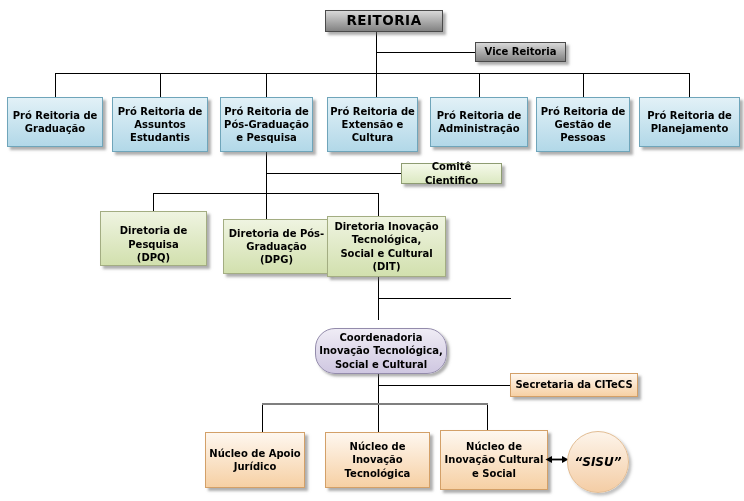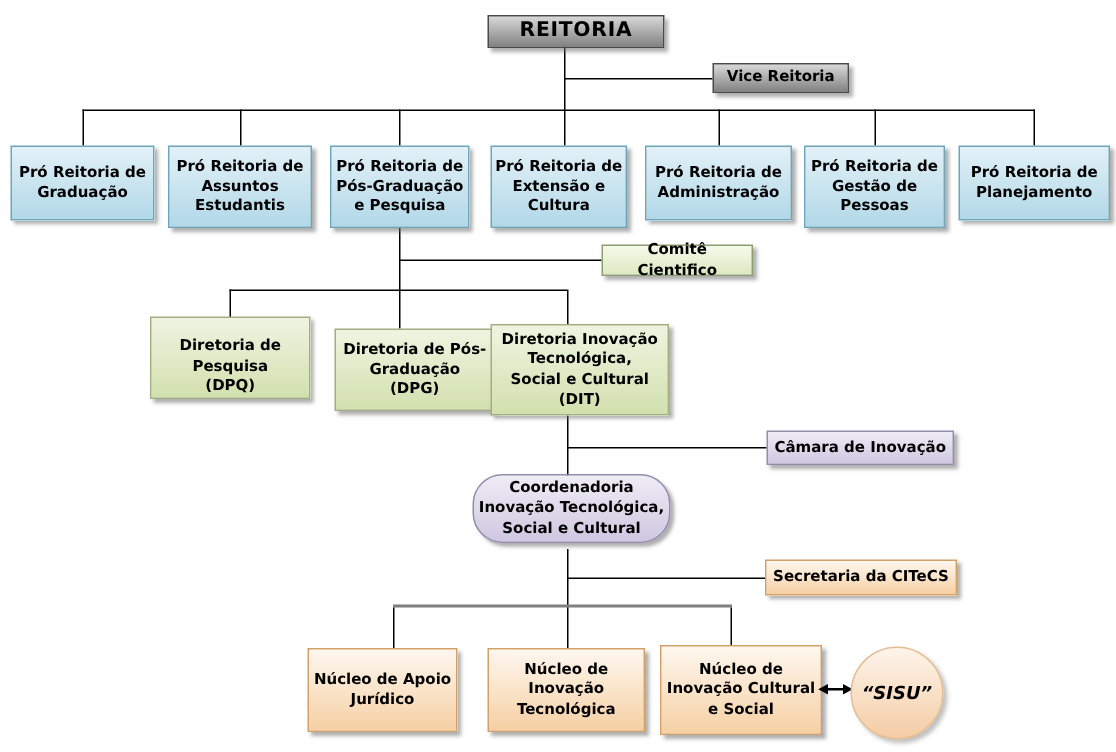--- a/index.html
+++ b/index.html
@@ -134,25 +134,22 @@
 Graduação
 (DPG)</span>
   </div>
   <div class="node green" style="left:327px;top:216px;width:119px;height:61px;">
     <span class="lbl">Diretoria Inovação
 Tecnológica,
 Social e Cultural
 (DIT)</span>
   </div>
 
-  <div class="node purple" style="left:511px;top:287px;width:125px;height:23px;">
-    <span class="lbl">Câmara de Inovação</span>
-  </div>
 
-  <div class="node purple" style="left:315px;top:316px;width:132px;height:46px;border-radius:20px;">
+  <div class="node purple" style="left:315px;top:328px;width:132px;height:46px;border-radius:20px;">
     <span class="lbl">Coordenadoria
 Inovação Tecnológica,
 Social e Cultural</span>
   </div>
 
   <div class="node orange" style="left:510px;top:373px;width:128px;height:24px;">
     <span class="lbl">Secretaria da CITeCS</span>
   </div>
 
   <div class="node orange" style="left:205px;top:432px;width:100px;height:56px;align-items:center;">

